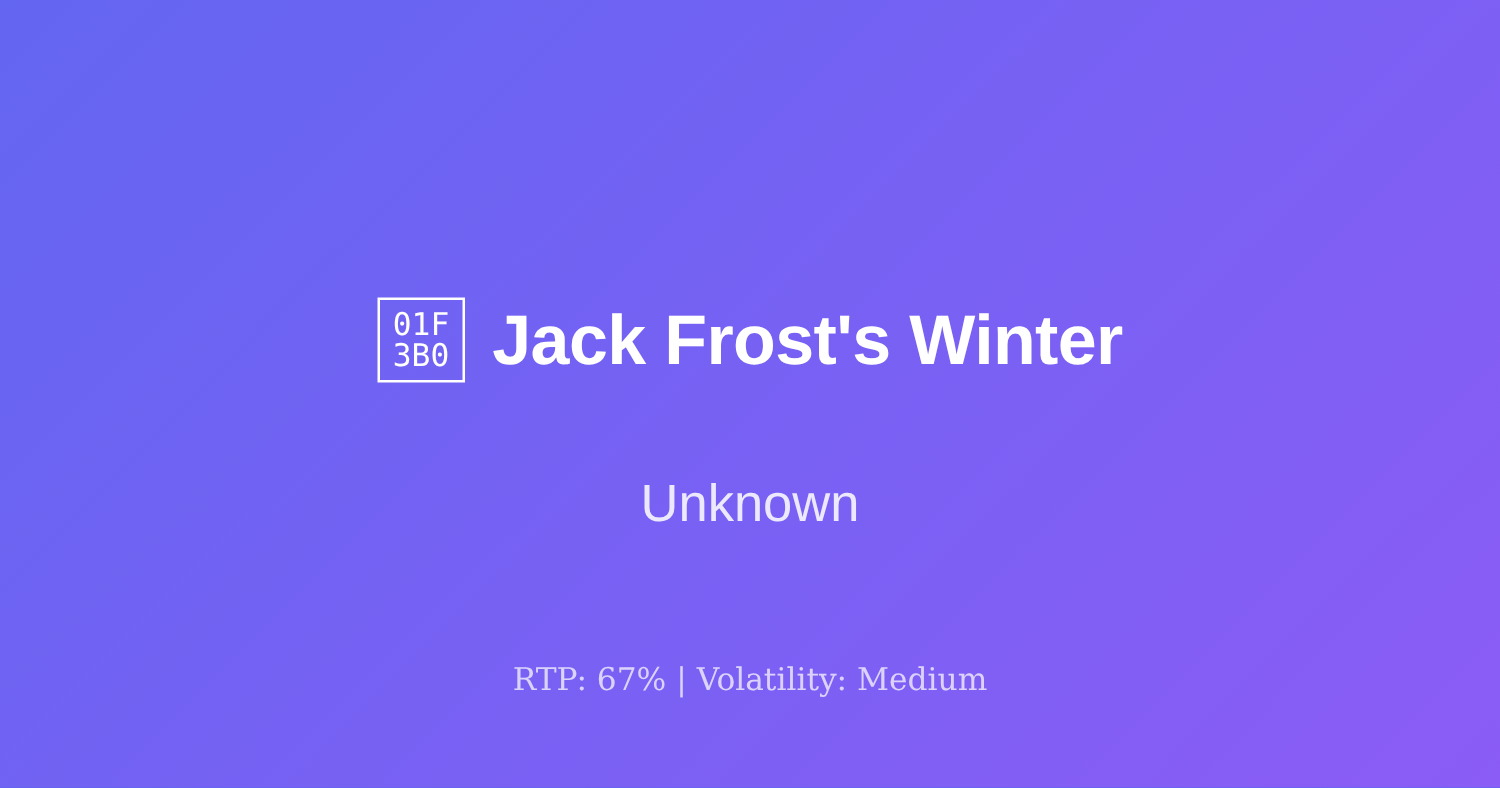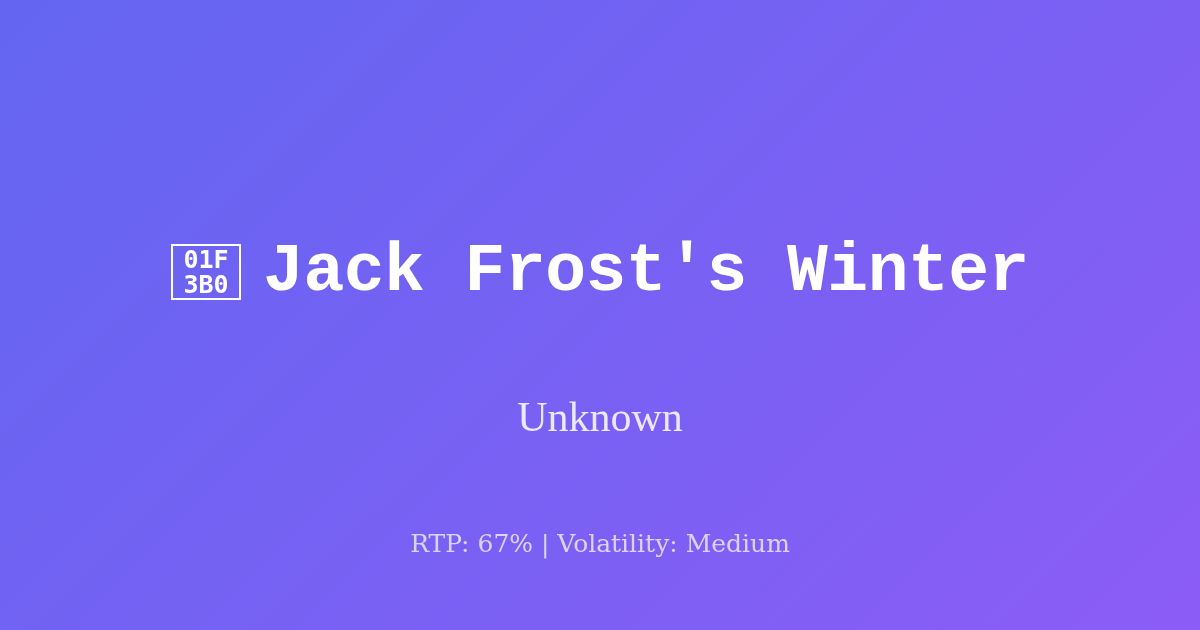--- a/index.html
+++ b/index.html
@@ -42,50 +42,50 @@
   }
 
   
   .tofu-glyph {
     display: inline-flex;
     flex-direction: column;
     align-items: center;
     justify-content: center;
     box-sizing: border-box;
     width: 70px;
-    height: 56px;
+    height: 68px;
     border: 2px solid #ffffff;
     color: #ffffff;
     font-family: "DejaVu Sans Mono", "Liberation Mono", monospace;
-    font-weight: 700;
+    font-weight: 400;
     font-size: 25px;
     line-height: 25px;
     letter-spacing: 0px;
     flex: none;
   }
 
   .tofu-glyph span {
     display: block;
     height: 25px;
   }
 
   .title-text {
     color: #ffffff;
-    font-family: Liberation Mono, monospace;
+    font-family: Liberation Sans, sans-serif;
     font-weight: 700;
-    font-size: 68px;
+    font-size: 56px;
     line-height: 1;
     letter-spacing: -0.5px;
     white-space: nowrap;
   }
 
   .subtitle {
     margin: 44px 0 0 0;
     color: rgba(255, 255, 255, 0.86);
-    font-family: Liberation Serif, serif;
+    font-family: Liberation Sans, sans-serif;
     font-weight: 400;
     font-size: 42px;
     line-height: 1;
     white-space: nowrap;
   }
 
   .meta-line {
     position: absolute;
     left: 0;
     right: 0;

